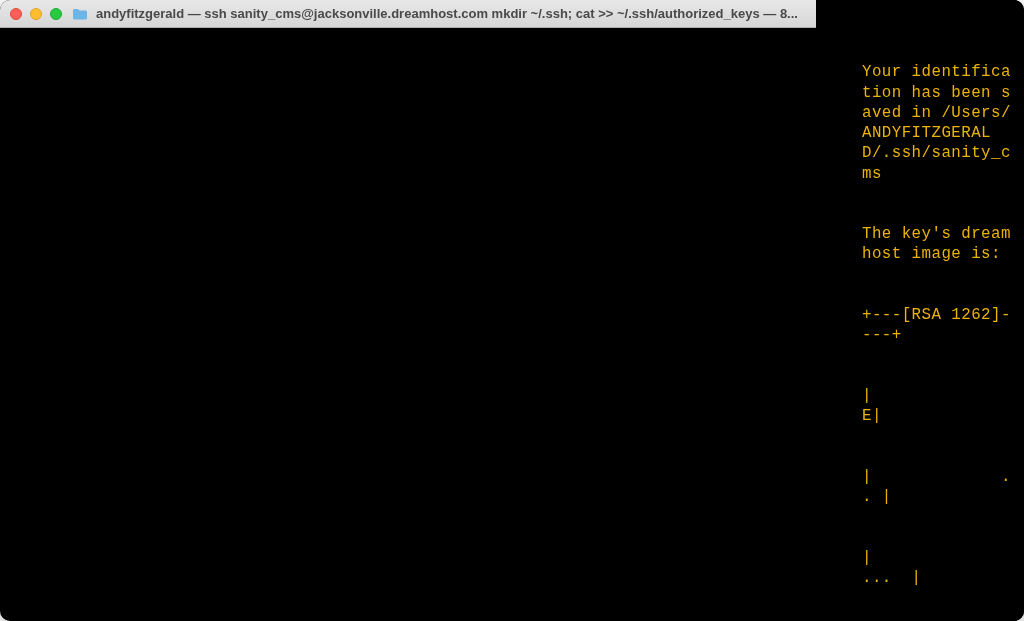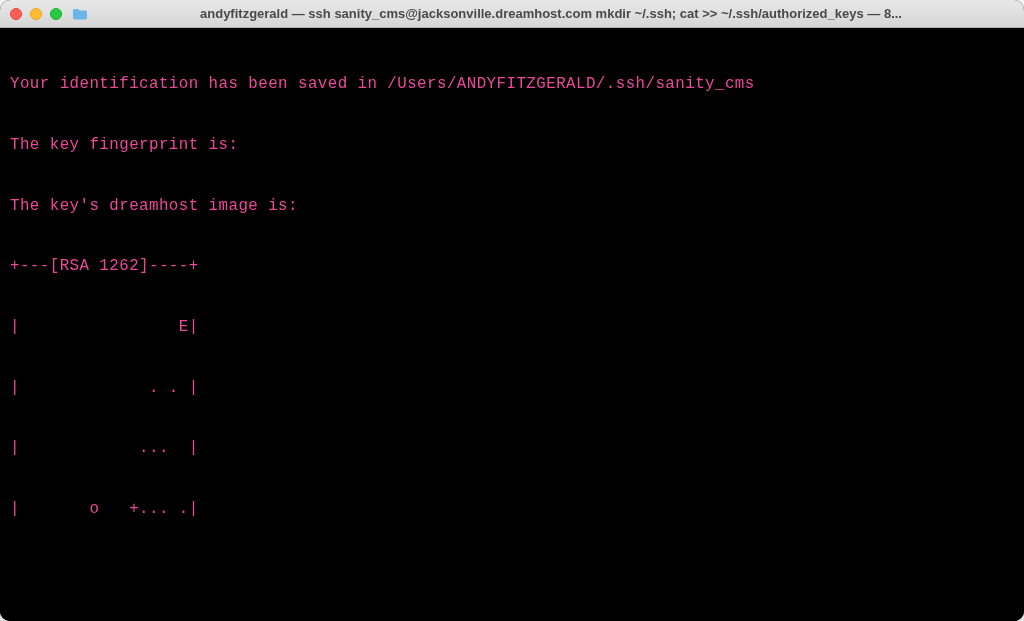--- a/index.html
+++ b/index.html
@@ -15,21 +15,22 @@
       overflow: hidden;
     }
     .window {
       width: 1024px;
       height: 621px;
       background: #000000;
       border-radius: 10px;
       overflow: hidden;
       box-shadow: 0 10px 40px rgba(0,0,0,0.3);
       display: flex;
-      flex-direction: column;
+      flex-direction: row;
+      gap: 36px;
     }
     .titlebar {
       height: 28px;
       background: linear-gradient(to bottom, #e8e8e8, #d6d6d6);
       border-bottom: 1px solid #b0b0b0;
       display: flex;
       align-items: center;
       padding: 0 10px;
       flex-shrink: 0;
     }
@@ -65,25 +66,25 @@
       font-weight: 600;
       color: #4a4a4a;
       white-space: nowrap;
       overflow: hidden;
       text-overflow: ellipsis;
       padding: 0 8px;
     }
     .terminal-content {
       flex: 1;
       background: #000000;
-      padding: 6px 10px;
+      padding: 22px 10px;
       font-family: 'Menlo', 'Monaco', 'Courier New', monospace;
       font-size: 15.8px;
       line-height: 1.28;
-      color: #ec4899;
+      color: #eab308;
       white-space: pre;
       overflow: hidden;
       letter-spacing: 0.45px;
     }
     .terminal-line {
       white-space: pre-wrap;
       word-break: break-all;
     }
   </style>
 </head>
@@ -98,21 +99,20 @@
     </div>
     <span class="folder-icon">
       <svg viewBox="0 0 16 14" fill="none">
         <path d="M1 3.5C1 2.67 1.67 2 2.5 2H6L7.5 3.5H13.5C14.33 3.5 15 4.17 15 5V11C15 11.83 14.33 12.5 13.5 12.5H2.5C1.67 12.5 1 11.83 1 11V3.5Z" fill="#6bb5e8"></path>
       </svg>
     </span>
     <div class="title-text">andyfitzgerald — ssh sanity_cms@jacksonville.dreamhost.com mkdir ~/.ssh; cat &gt;&gt; ~/.ssh/authorized_keys — 8...</div>
   </div>
   <div class="terminal-content">
     <div class="terminal-line">Your identification has been saved in /Users/ANDYFITZGERALD/.ssh/sanity_cms</div>
-    <div class="terminal-line">The key fingerprint is:</div>
     <div class="terminal-line">The key's dreamhost image is:</div>
     <div class="terminal-line">+---[RSA 1262]----+</div>
     <div class="terminal-line">|                E|</div>
     <div class="terminal-line">|             . . |</div>
     <div class="terminal-line">|            ...  |</div>
     <div class="terminal-line">|       o   +... .|</div>
     
     
     
     

